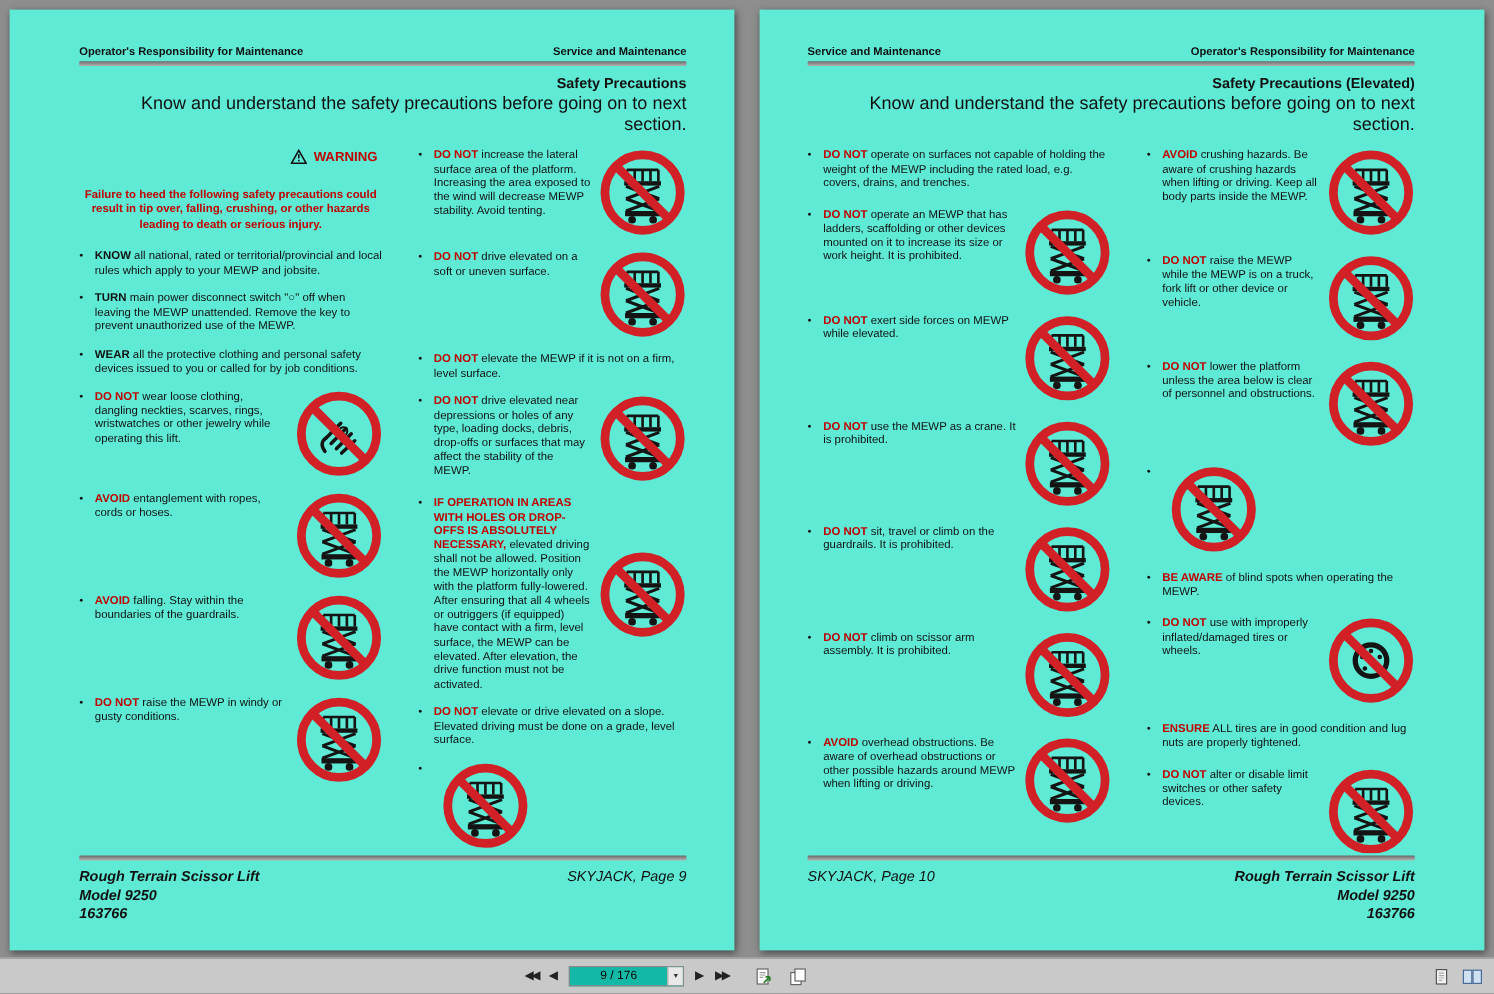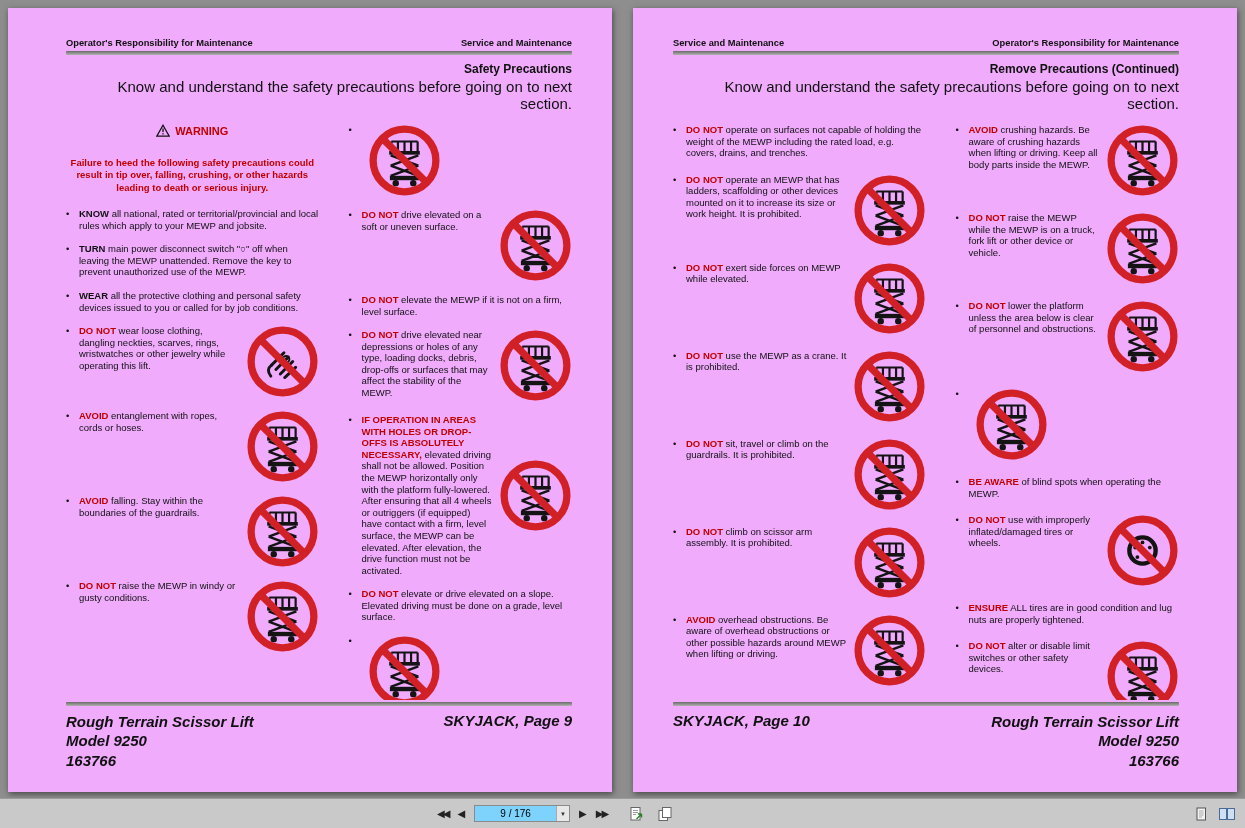--- a/index.html
+++ b/index.html
@@ -3,21 +3,21 @@
 <meta charset="utf-8">
 <style>
   *{box-sizing:border-box}
   html,body{margin:0;padding:0}
   body{
     width:1245px;height:828px;position:relative;overflow:hidden;
     background:#8e8e8e;
     font-family:"Liberation Sans","DejaVu Sans",sans-serif;color:#111;
   }
   .page{
-    position:absolute;top:8px;width:604px;height:784px;background:#f0abfc;
+    position:absolute;top:8px;width:604px;height:784px;background:#5eead4;
     box-shadow:1px 2px 6px rgba(0,0,0,.5);
     display:flex;flex-direction:column;
   }
   .page-left{left:8px;padding:30px 40px 22px 58px}
   .page-right{left:633px;padding:30px 58px 22px 40px}
   .page-header{display:flex;justify-content:space-between;font-size:9.3px;font-weight:bold}
   .rule{height:4px;background:linear-gradient(#6a6a6a,#b2b2b2);border-radius:1px}
   .rule.top{margin:3px 0 7px}
   .rule.bottom{margin:2px 0 6px}
   .page-title{text-align:right;font-weight:bold;font-size:12px}
@@ -28,36 +28,36 @@
   .item{display:flex;align-items:center;font-size:9.5px;line-height:1.22}
   .page-left .item{margin-bottom:12px}
   .page-right .item{margin-bottom:15px}
   .item .bullet{width:13px;flex:none;align-self:flex-start}
   .item .text{flex:1;align-self:flex-start}
   .lead{font-weight:bold}
   .lead.red{color:#c00000}
   .picto{flex:none;width:73px;height:73px;margin-left:6px}
   .picto svg{width:100%;height:100%;display:block}
   .warn{text-align:center;margin:0 4px 14px}
-  .warn-head{display:flex;justify-content:center;align-items:center;gap:5px;font-weight:bold;font-size:11px;color:#c00000}
+  .warn-head{display:flex;justify-content:flex-end;align-items:center;gap:5px;font-weight:bold;font-size:11px;color:#c00000}
   .warn-tri svg{display:block}
   .warn-text{color:#c00000;font-weight:bold;font-size:9.5px;line-height:1.3;margin-top:20px}
-  .footer{display:flex;justify-content:space-between;font-size:15px;align-items:flex-start}
+  .footer{display:flex;justify-content:space-between;font-size:12px;align-items:flex-start}
   .f-model{font-weight:bold;font-style:italic;line-height:1.3}
-  .f-page{font-weight:bold;font-style:italic}
+  .f-page{font-weight:normal;font-style:italic}
   .f-right{text-align:right}
   .toolbar{
     position:absolute;left:0;bottom:0;width:100%;height:30px;
     background:#c9c9c9;border-top:1px solid #9b9b9b;
     display:flex;align-items:center;
   }
   .tb-center{margin-left:437px;display:flex;align-items:center;gap:9px}
   .tb-btn{background:none;border:none;padding:0;cursor:pointer;color:#222;font-size:10px;line-height:1;font-family:inherit;display:flex;align-items:center}
   .tb-btn .dbl{letter-spacing:-2px}
-  .page-box{display:flex;align-items:center;background:#7dd3fc;border:1px solid #8a8a8a;height:17px;width:96px}
+  .page-box{display:flex;align-items:center;background:#14b8a6;border:1px solid #8a8a8a;height:17px;width:96px}
   .page-box input{border:none;outline:none;flex:1;font-size:10px;text-align:center;font-family:inherit;height:100%;padding:0;background:transparent;min-width:0}
   .page-box .dd{width:13px;height:100%;border-left:1px solid #aaa;display:flex;align-items:center;justify-content:center;font-size:6px;color:#333;background:#e8e8e8;cursor:pointer}
   .tb-ico{width:20px;height:20px;display:flex;align-items:center;justify-content:center;background:none;border:none;padding:0;cursor:pointer}
   .gap-l{margin-left:10px}
   .tb-right{position:absolute;right:8px;display:flex;gap:6px;align-items:center}
 </style>
 </head>
 <body>
 
 <div class="page page-left">
@@ -180,20 +180,21 @@
               <circle cx="62" cy="81" r="4.4" fill="#141414"></circle>
               <circle cx="50" cy="50" r="43" fill="none" stroke="#d22027" stroke-width="10"></circle>
               <line x1="19.5" y1="19.5" x2="80.5" y2="80.5" stroke="#d22027" stroke-width="10"></line>
             </svg>
           </span>
   </div>
 </div>
     <div class="col">
   <div class="item">
     <span class="bullet">•</span>
+    <span class="text"><b class="lead red">DO NOT</b><span class="rest"> increase the lateral surface area of the platform. Increasing the area exposed to the wind will decrease MEWP stability. Avoid tenting.</span></span>
     <span class="picto">
             <svg viewBox="0 0 100 100">
               <g stroke="#141414" stroke-width="3" fill="none">
                 <path d="M32 24 h36 M32 24 v13 M41 24 v13 M50 24 v13 M59 24 v13 M68 24 v13"></path>
               </g>
               <rect x="29" y="37" width="42" height="5" fill="#141414"></rect>
               <g stroke="#141414" stroke-width="3.4" fill="none">
                 <path d="M31 43 L69 57 M69 43 L31 57 M31 57 L69 71 M69 57 L31 71"></path>
               </g>
               <rect x="30" y="71" width="40" height="6" fill="#141414"></rect>
@@ -313,21 +314,21 @@
       </div>
   </div>
 </div>
 
 <div class="page page-right">
   <div class="page-header">
     <span>Service and Maintenance</span>
     <span>Operator's Responsibility for Maintenance</span>
   </div>
   <div class="rule top"></div>
-  <div class="page-title">Remove Precautions (Continued)</div>
+  <div class="page-title">Safety Precautions (Elevated)</div>
   <div class="page-subtitle">Know and understand the safety precautions before going on to next section.</div>
   <div class="columns">
     <div class="col first">
   <div class="item">
     <span class="bullet">•</span>
     <span class="text"><b class="lead red">DO NOT</b><span class="rest"> operate on surfaces not capable of holding the weight of the MEWP including the rated load, e.g. covers, drains, and trenches.</span></span>
 
   </div>
 
   <div class="item">

